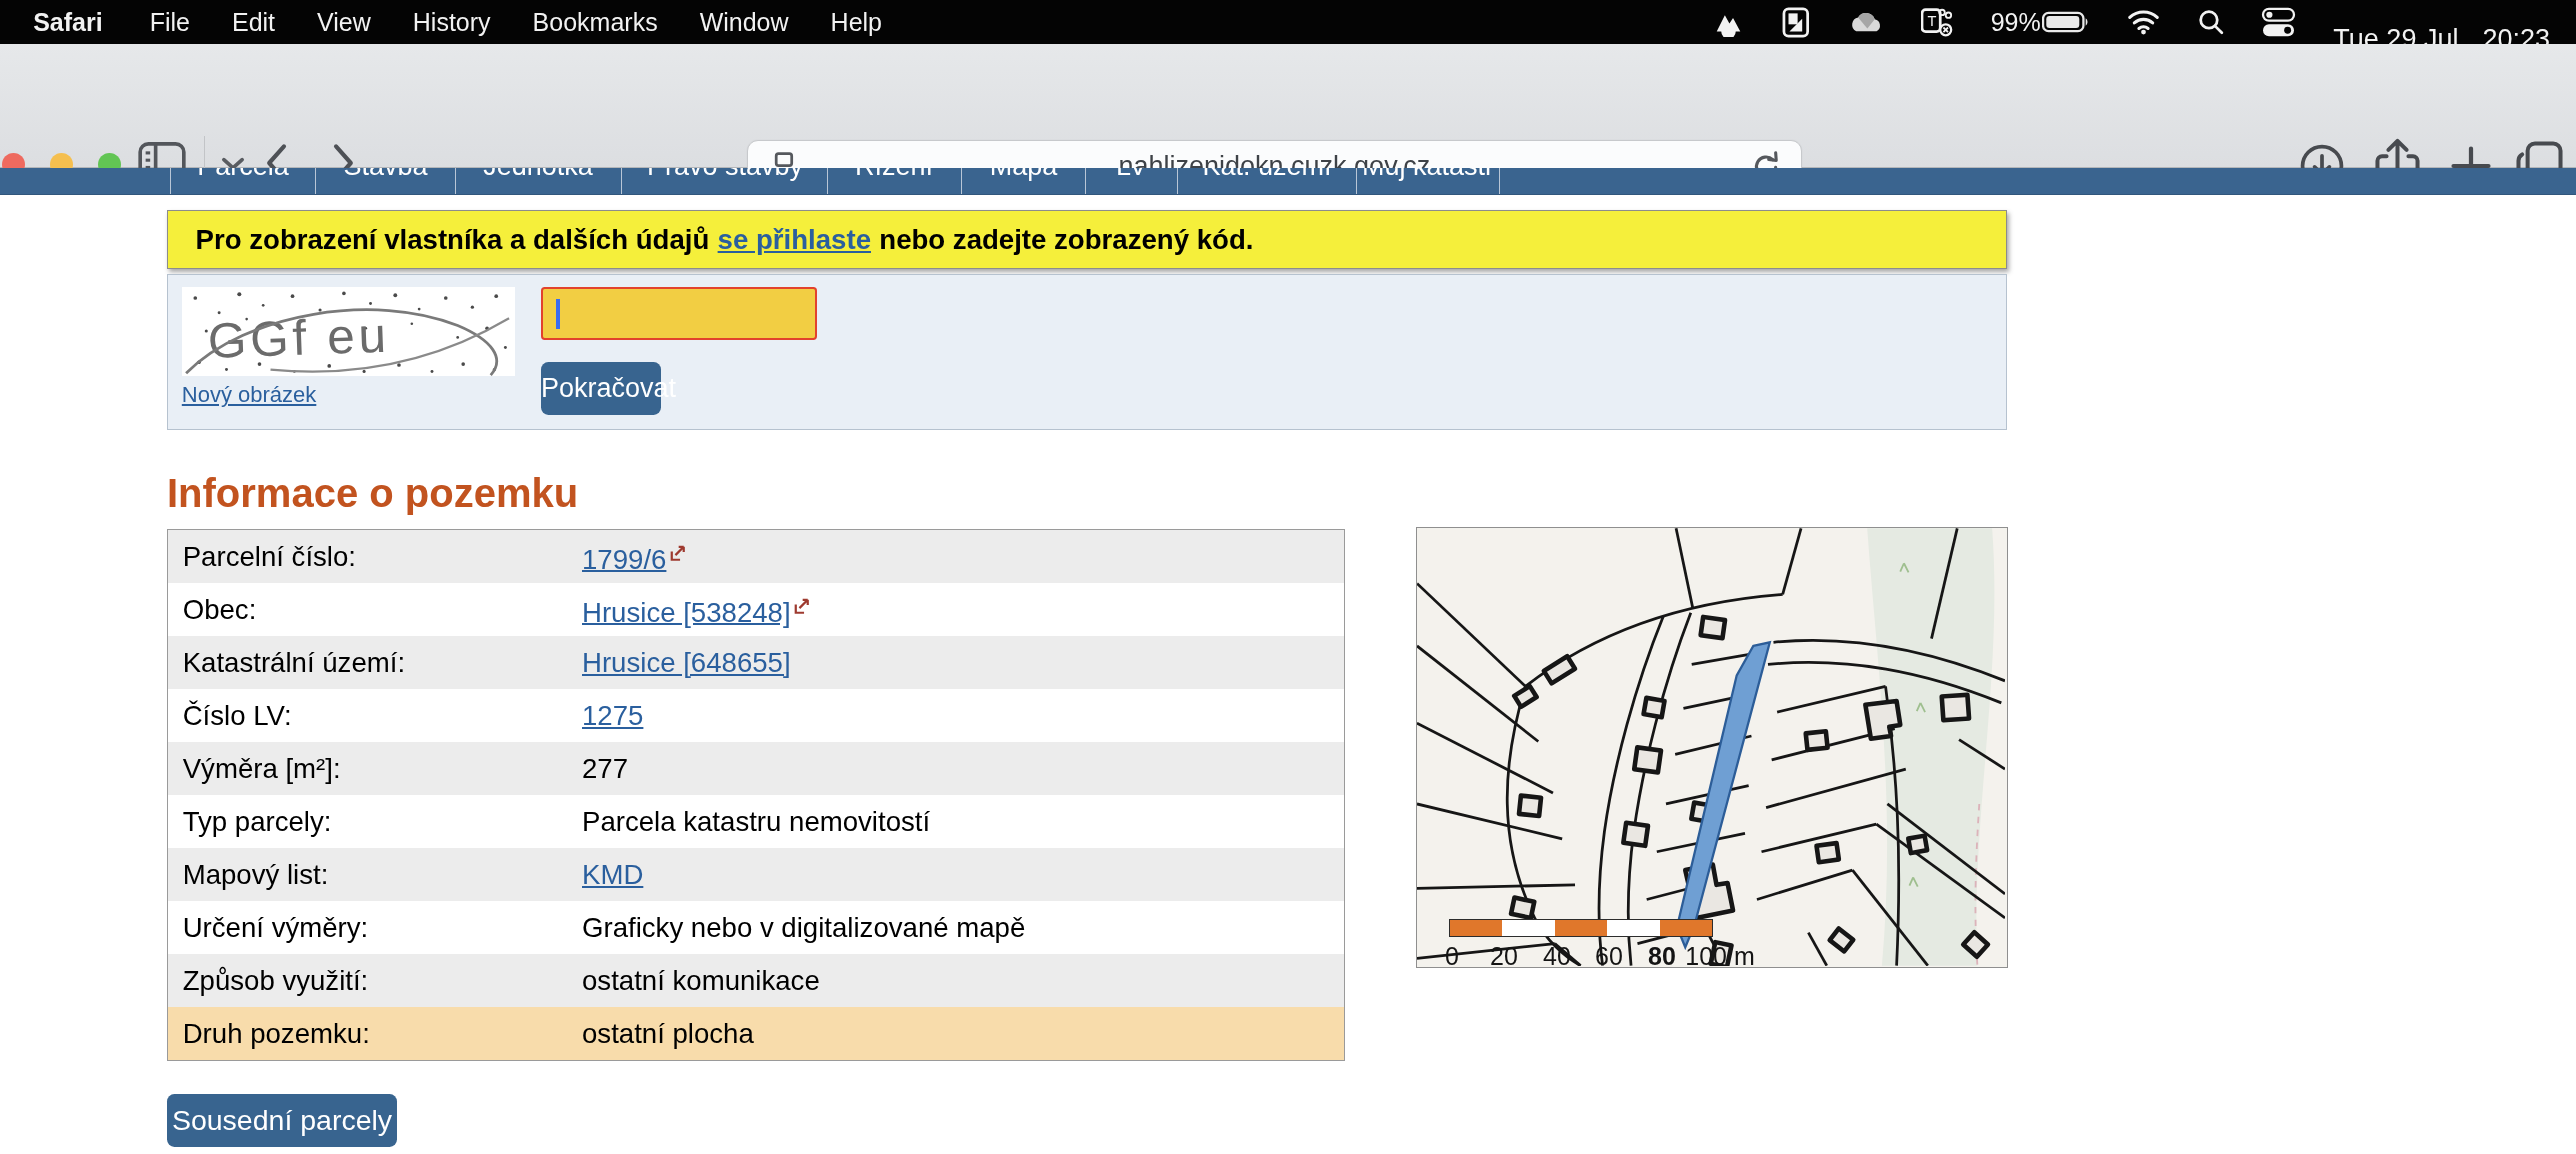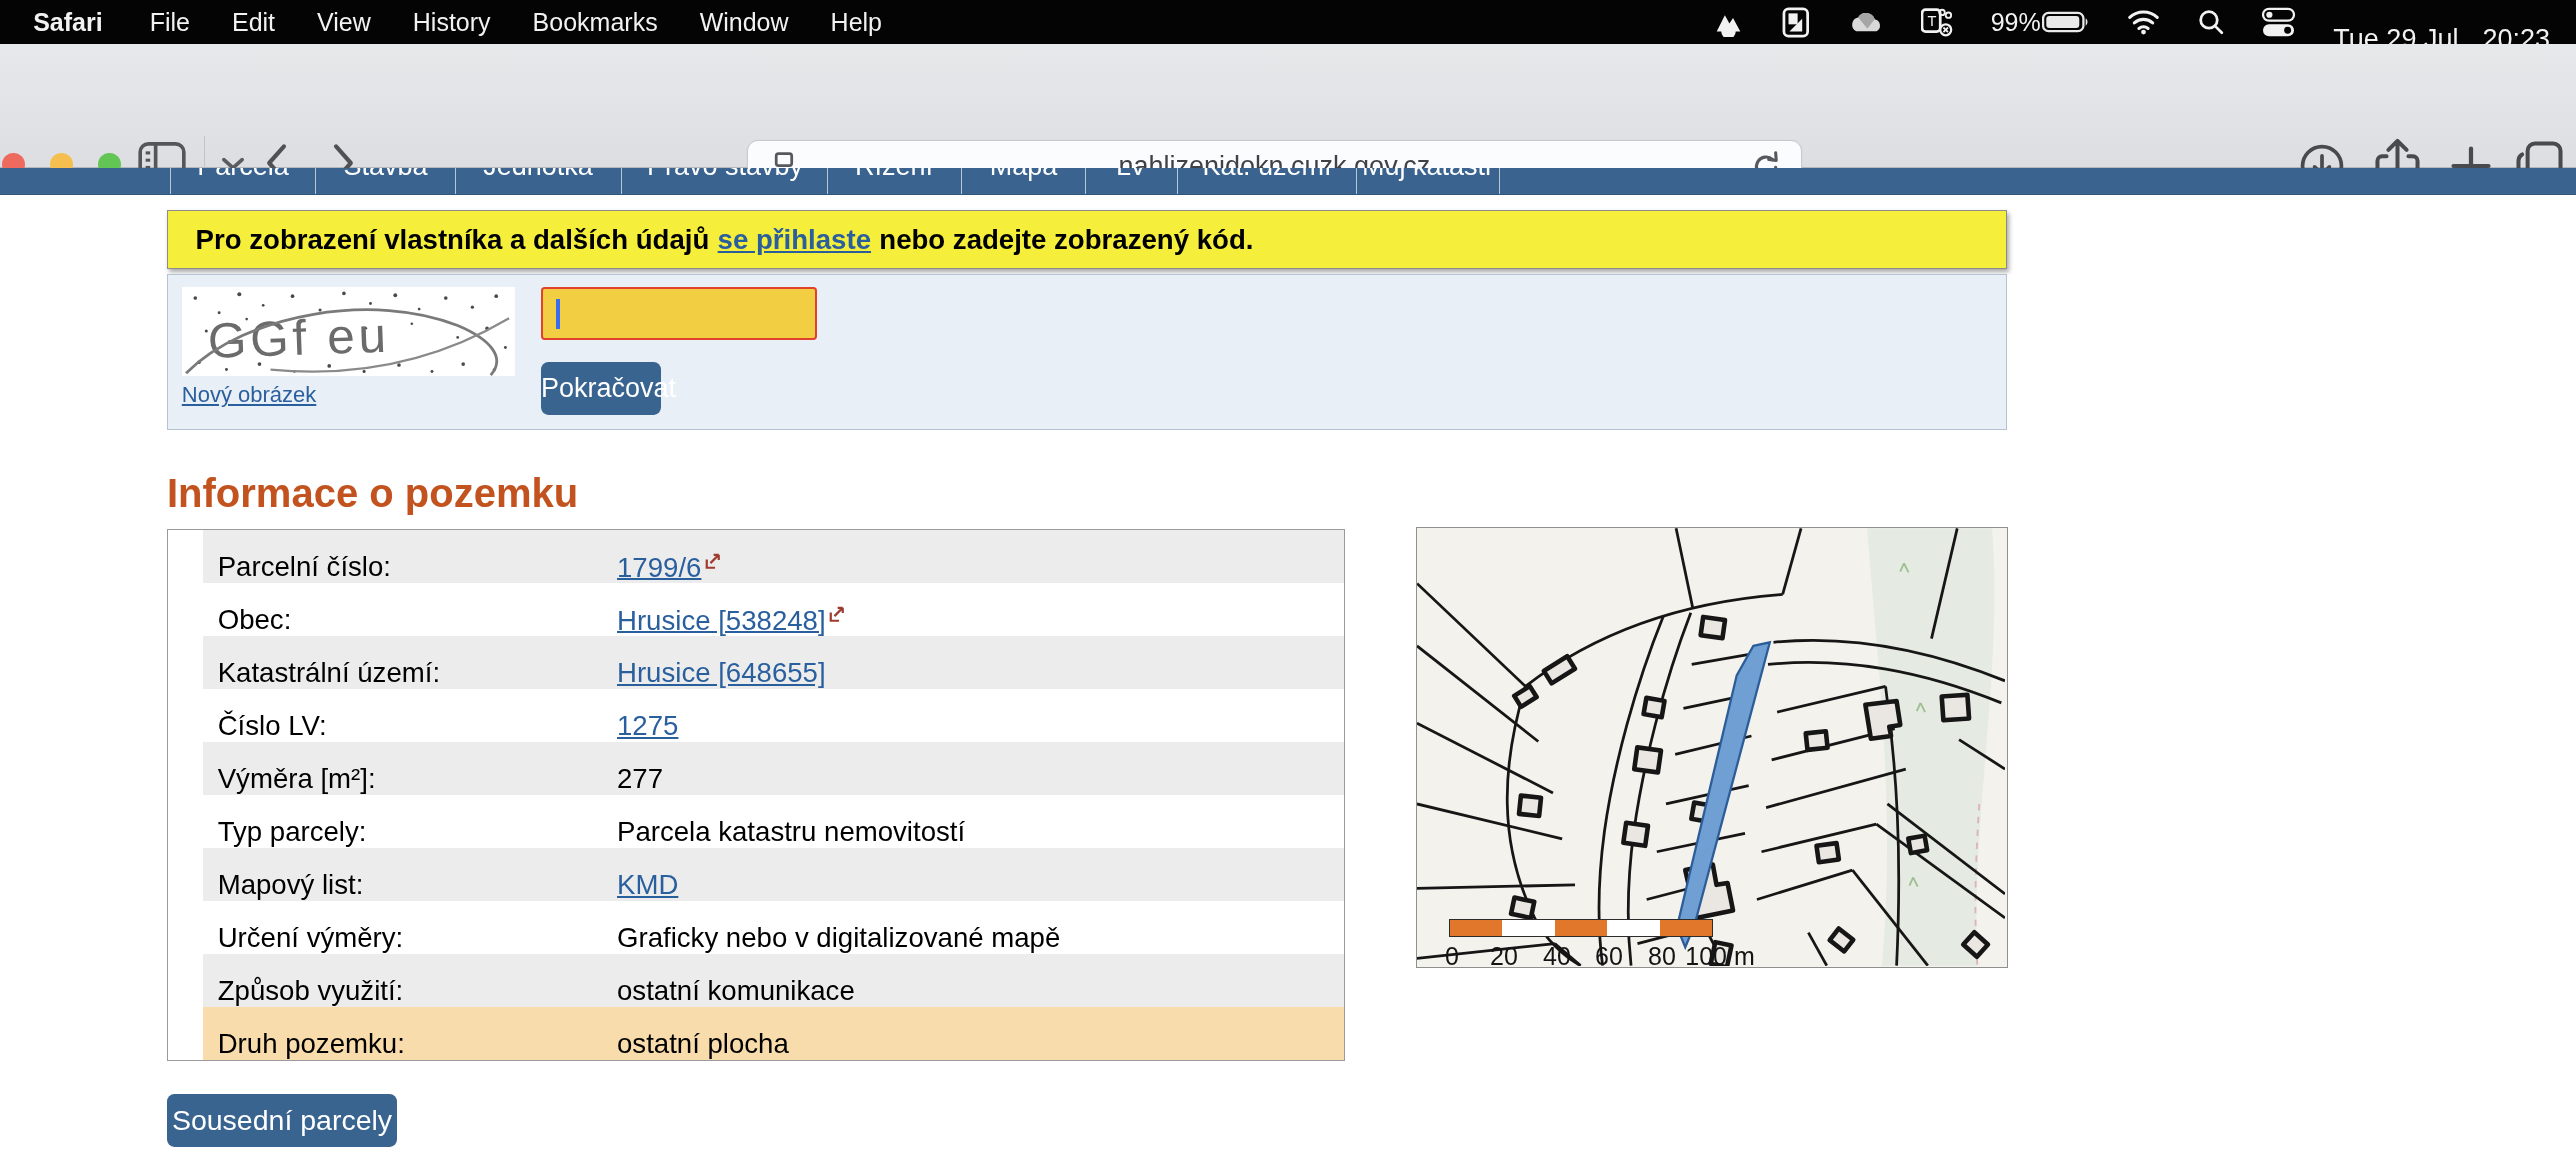--- a/index.html
+++ b/index.html
@@ -51,21 +51,21 @@
   .captcha-field { position:absolute; left:373px; top:12px; width:276px; height:53px; background:#f2ce43;
                    border:2.8px solid #e2422c; border-radius:3.7px; }
   .caret { position:absolute; left:13px; top:10px; width:3.7px; height:30px; background:#3a6cf0; }
   .btn-blue { background:#38648f; color:#fff; border:none; border-radius:7.4px;
               font-family:"Liberation Sans",sans-serif; cursor:pointer; }
   .btn-continue { position:absolute; left:373px; top:87px; width:120px; height:53px; font-size:27px; }
 
   .heading { position:absolute; left:167px; top:471px; font-size:40px; font-weight:bold; color:#c2531f; }
 
   .info-table { position:absolute; left:167px; top:529px; width:1178px; border:0.9px solid #9a9a9a; background:#fff; }
-  .trow { display:flex; align-items:flex-end; height:53px; font-size:27.6px; color:#000;margin-left:35px; }
+  .trow { display:flex; align-items:center; height:53px; font-size:27.6px; color:#000; }
   .trow.odd { background:#ececec; }
   .trow.even { background:#ffffff; }
   .trow.hl { background:#f8dcab; }
   .trow .lbl { width:414px; padding-left:14.7px; flex:none; }
   .trow .val { flex:1; }
   .trow a { color:#2a5f9e; }
   .extlink { display:inline-block; vertical-align:5.5px; margin-left:2.8px; }
 
   .btn-neighbors { position:absolute; left:167px; top:1094px; width:230px; height:53px; font-size:28.5px; }
 
@@ -444,19 +444,19 @@
         <span class="seg"></span>
         <span class="seg orange"></span>
         <span class="seg"></span>
         <span class="seg orange"></span>
     </div>
     <div class="scale-ticks">
       <span style="left:35px;">0</span>
       <span style="left:87px;">20</span>
       <span style="left:140px;">40</span>
       <span style="left:192px;">60</span>
-      <span style="left:245px;">80</span>
+      <span style="left:245px;font-weight:bold;">80</span>
       <span style="left:303px;">100 m</span>
     </div>
   </div>
 
 </div>
 
 
 </body></html>

